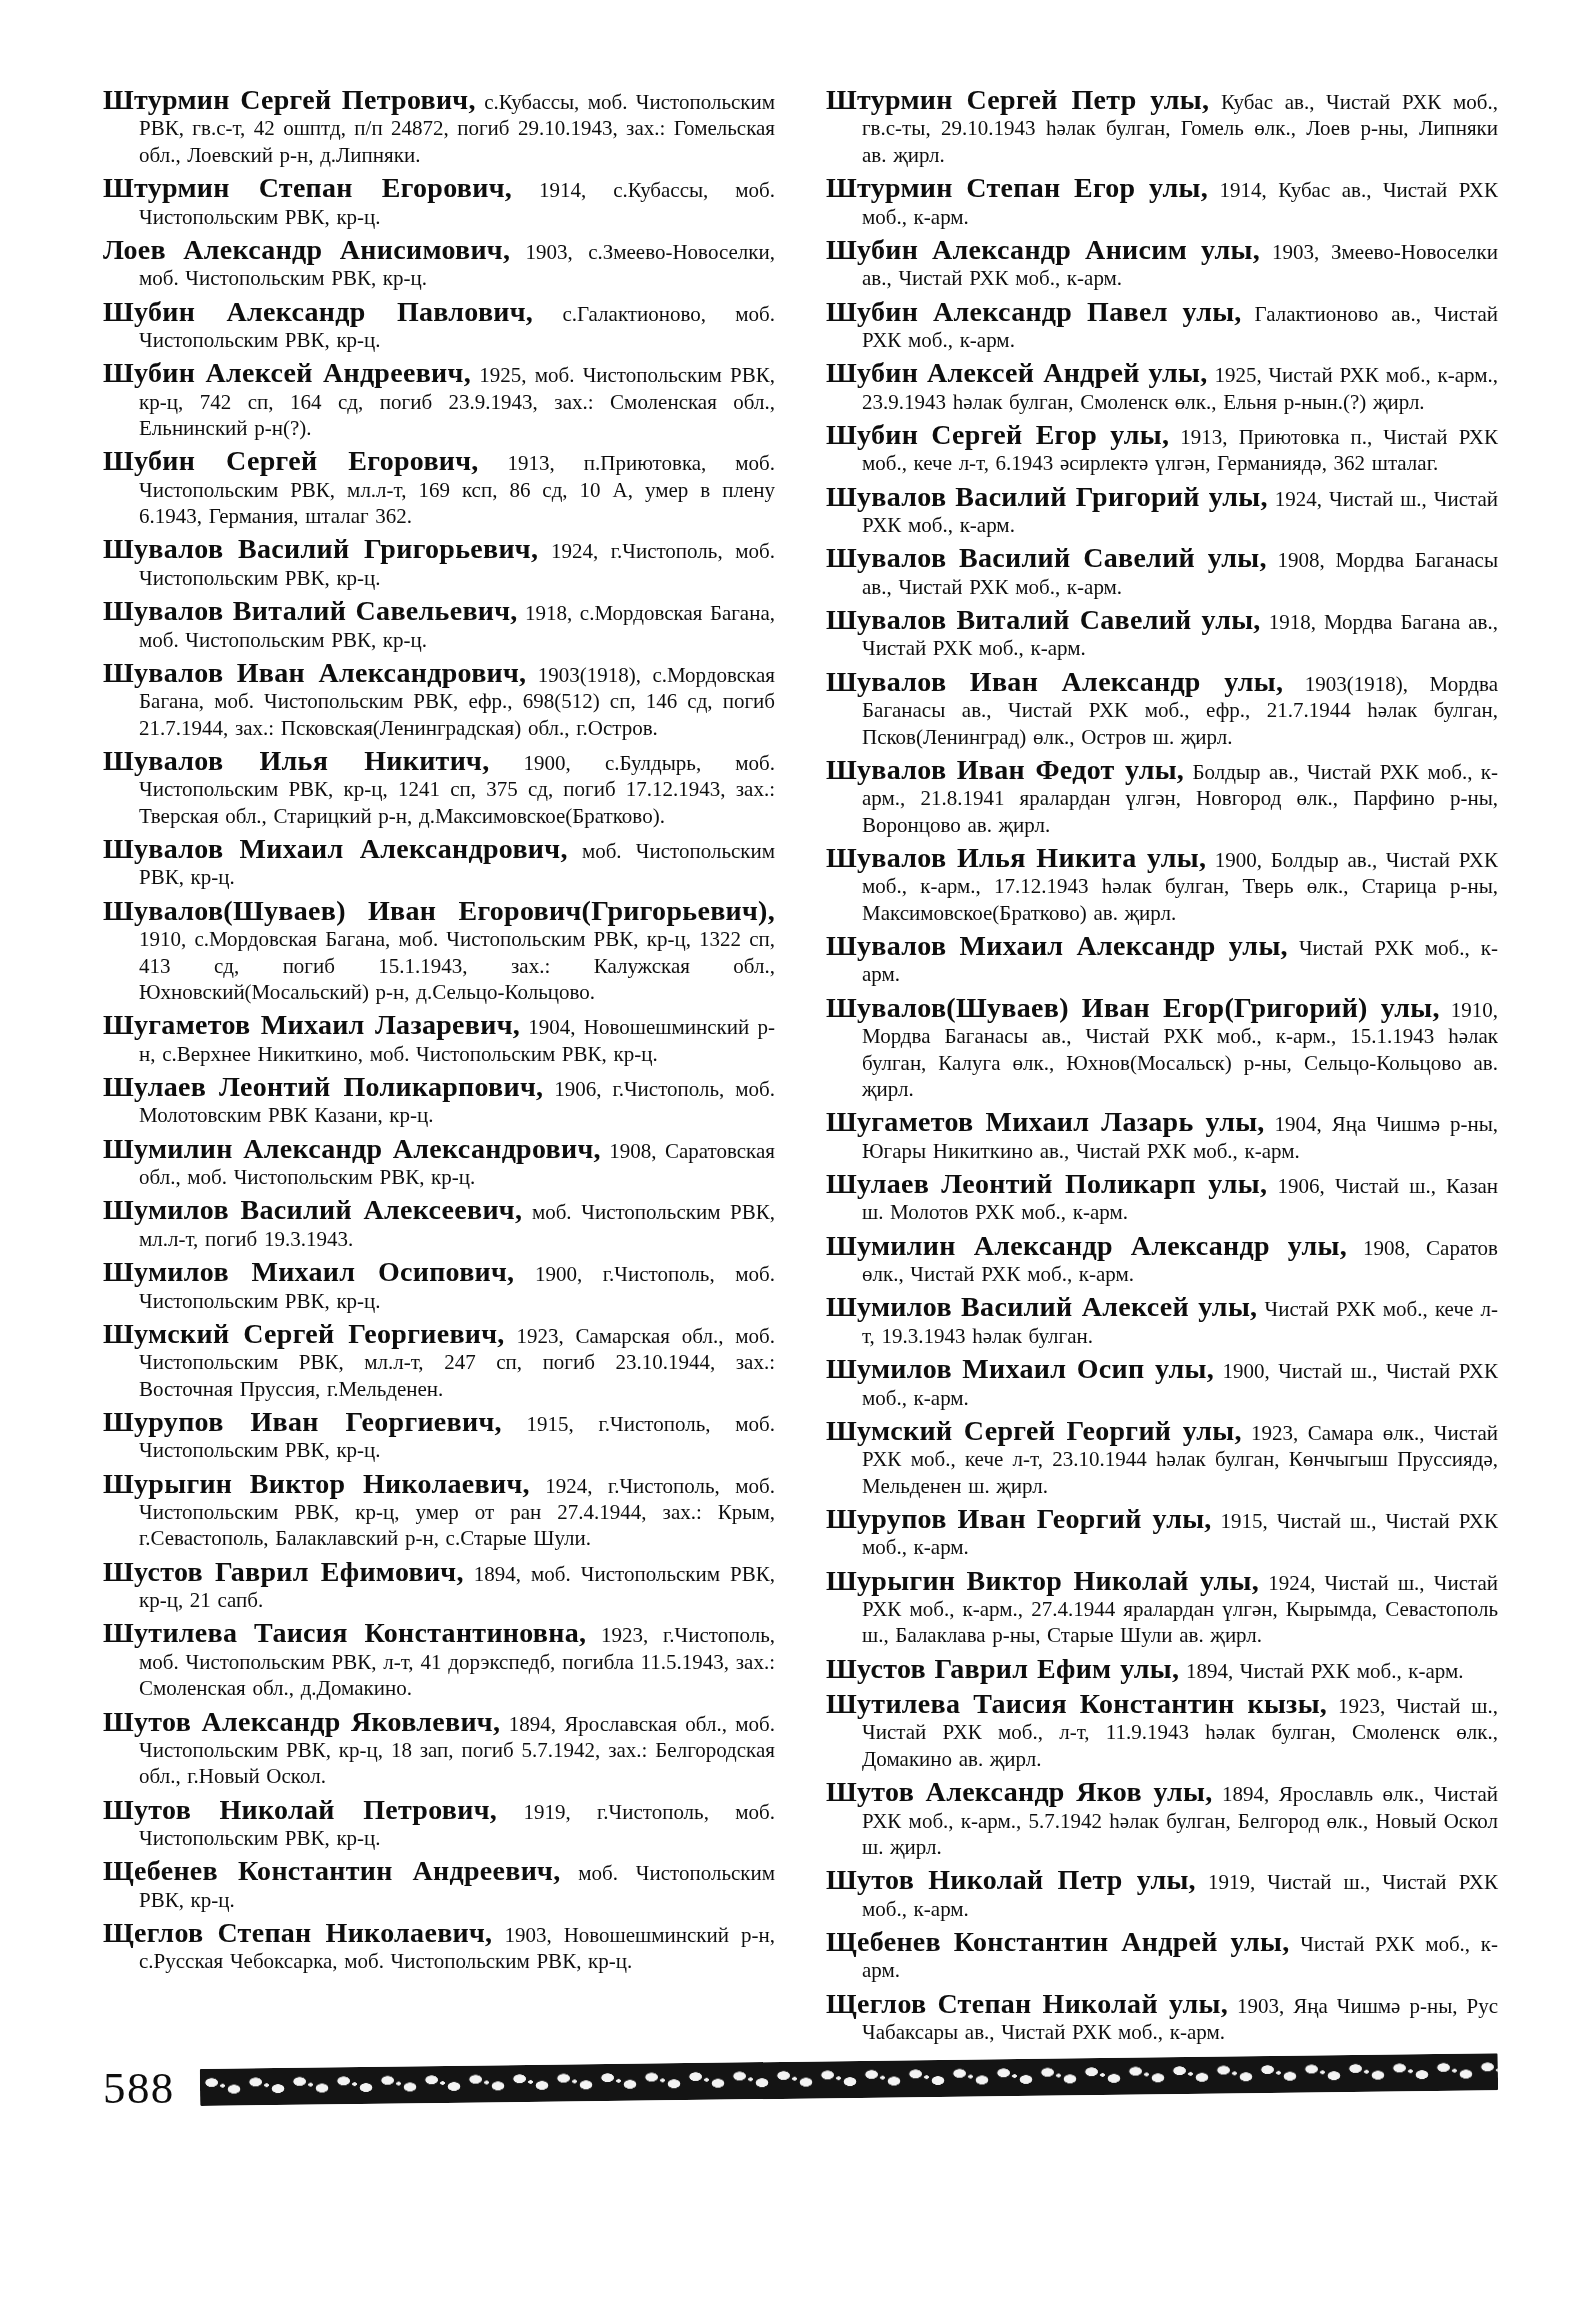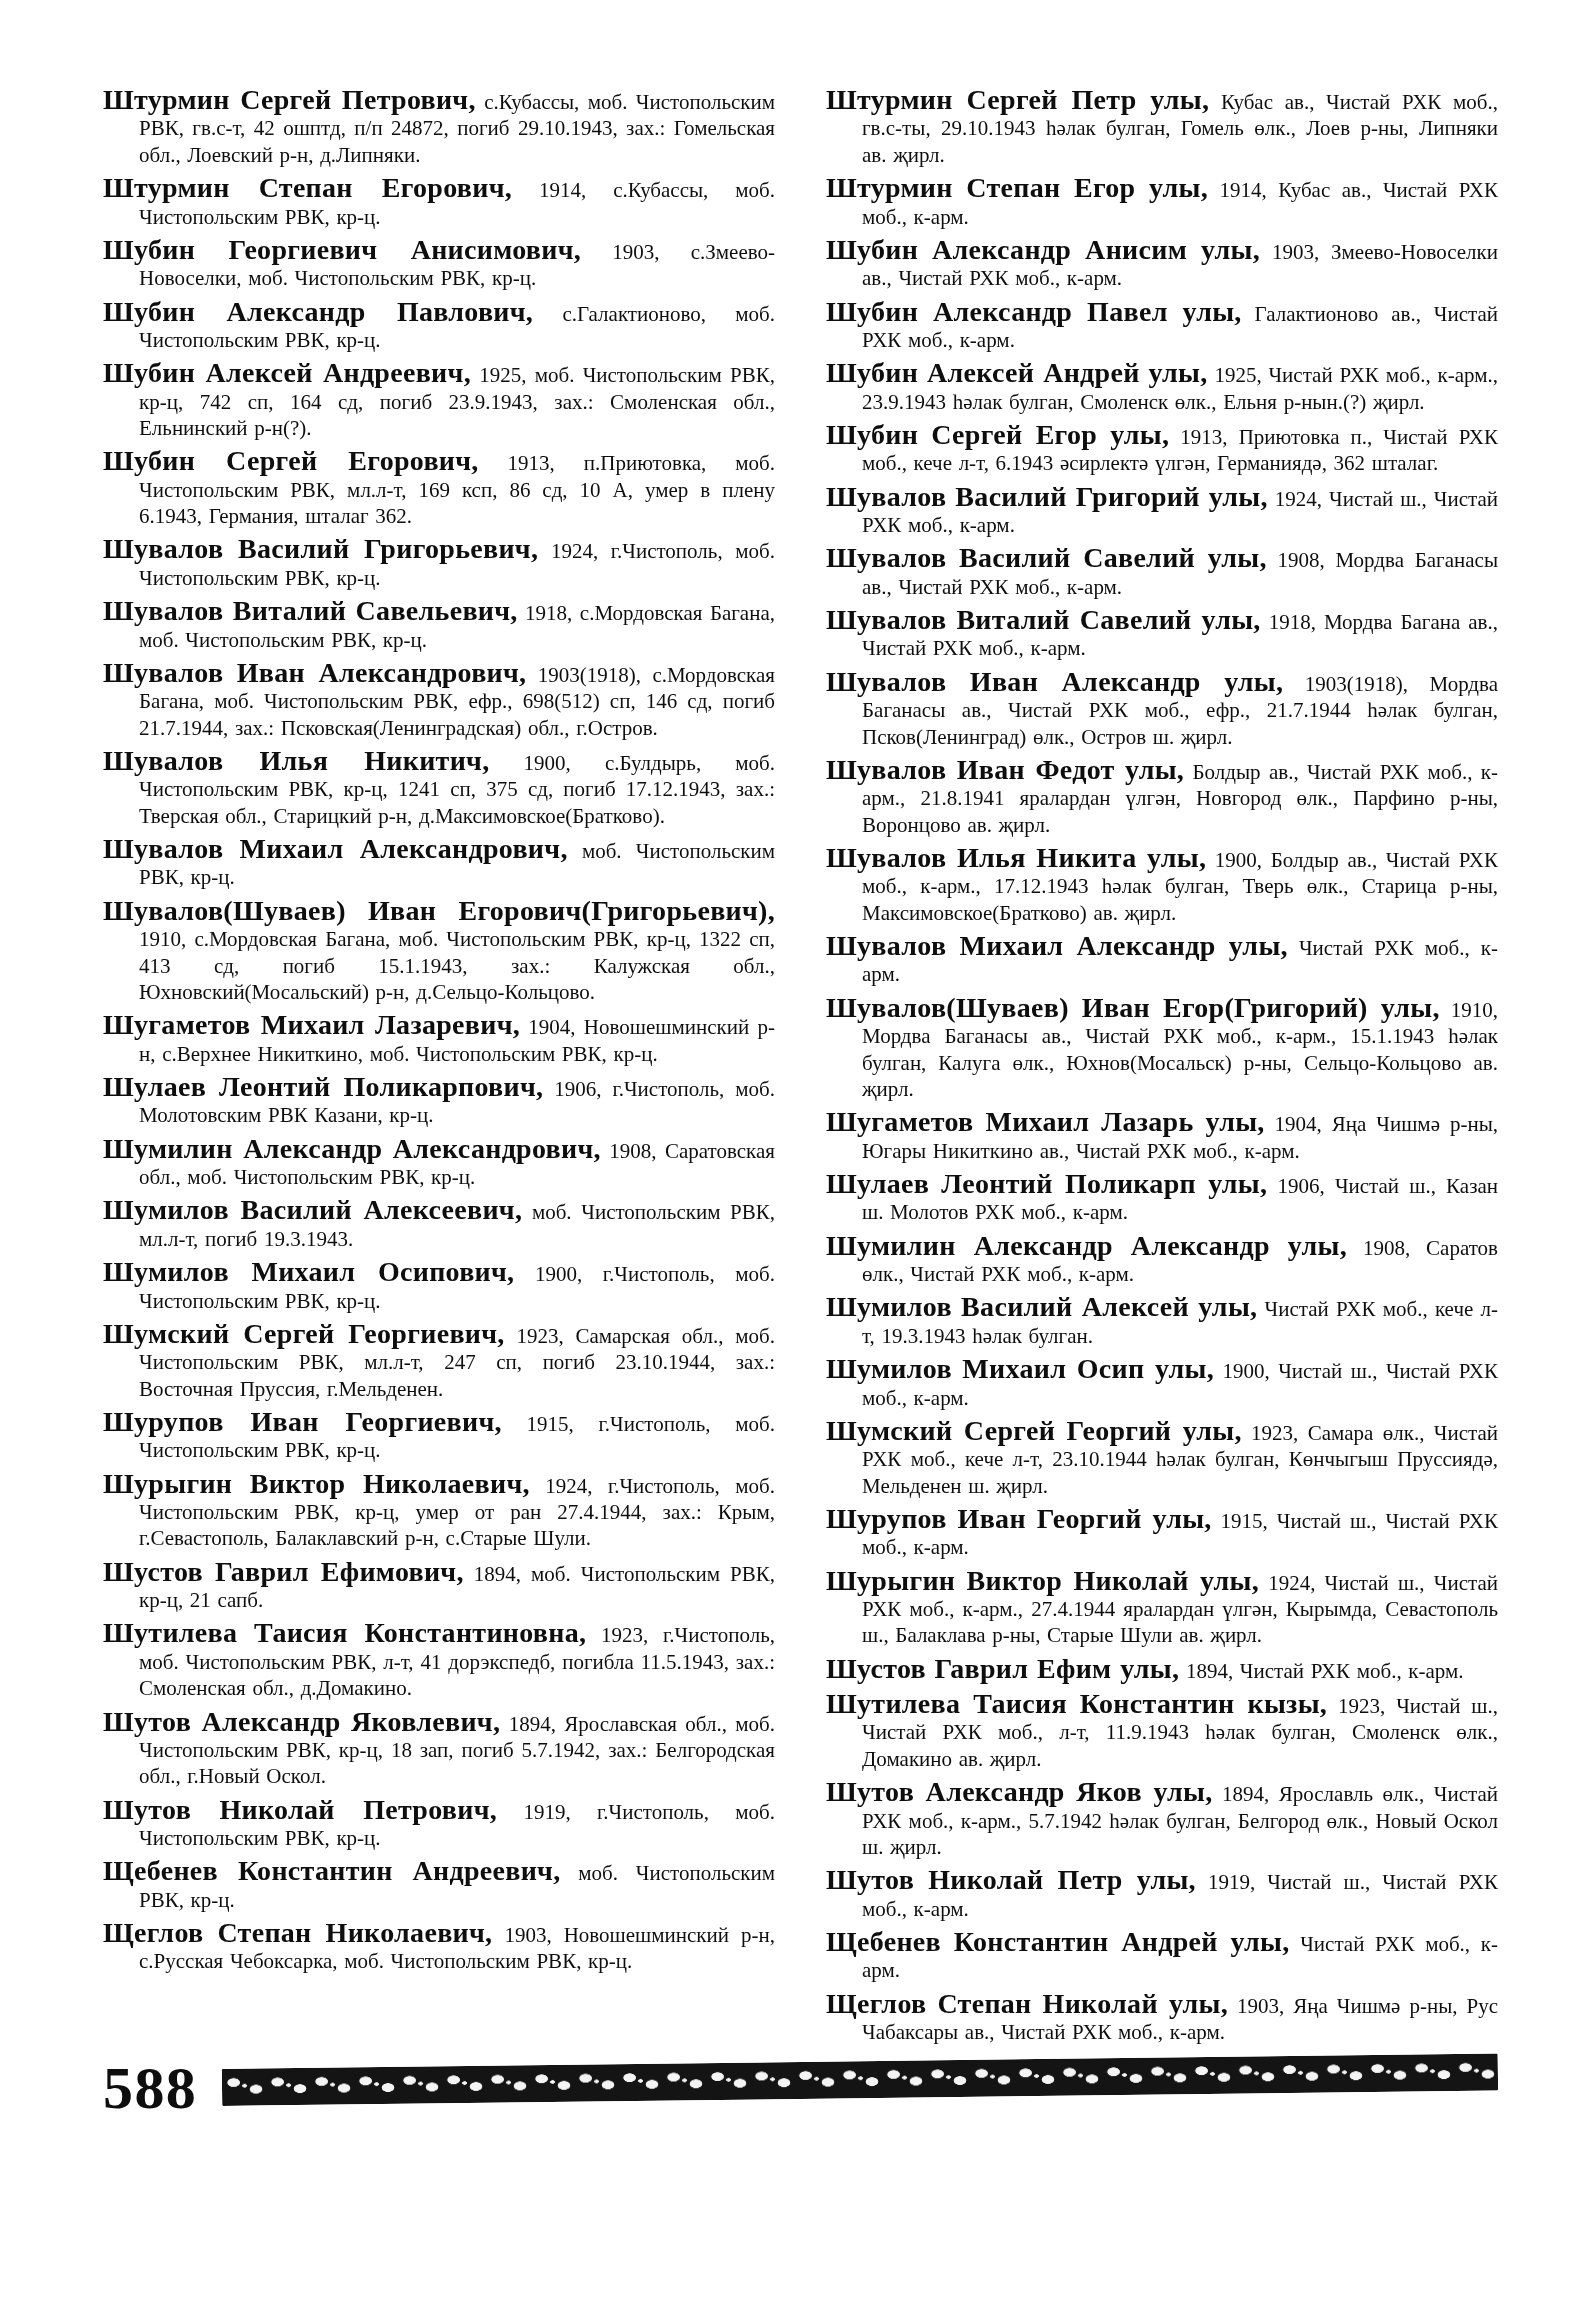--- a/index.html
+++ b/index.html
@@ -44,22 +44,22 @@
     font-size:21px;
   }
   .footer{
     position:absolute;
     left:103px;top:2061px;
     width:1395px;
     display:flex;
     align-items:flex-start;
   }
   .page-number{
-    font-size:60px;
-    font-weight:700;
+    font-size:45px;
+    font-weight:400;
     line-height:55px;
     letter-spacing:1.4px;
     flex:0 0 auto;
     text-align:center;
   }
   .ornament-band{
     flex:1 1 auto;
     height:37px;
     margin-left:25px;
     margin-top:8.2px;
@@ -77,21 +77,21 @@
 </style>
 </head>
 <body>
 
 <div class="page">
 
   <div class="columns">
     <div class="col">
         <p class="entry"><span class="head">Штурмин Сергей Петрович,</span><span class="rest"> с.Кубассы, моб. Чистопольским РВК, гв.с-т, 42 ошптд, п/п 24872, погиб 29.10.1943, зах.: Гомельская обл., Лоевский р-н, д.Липняки.</span></p>
         <p class="entry"><span class="head">Штурмин Степан Егорович,</span><span class="rest"> 1914, с.Кубассы, моб. Чистопольским РВК, кр-ц.</span></p>
-        <p class="entry"><span class="head">Шубин Георгиевич Анисимович,</span><span class="rest"> 1903, с.Змеево-Новоселки, моб. Чистопольским РВК, кр-ц.</span></p>
+        <p class="entry"><span class="head">Лоев Александр Анисимович,</span><span class="rest"> 1903, с.Змеево-Новоселки, моб. Чистопольским РВК, кр-ц.</span></p>
         <p class="entry"><span class="head">Шубин Александр Павлович,</span><span class="rest"> с.Галактионово, моб. Чистопольским РВК, кр-ц.</span></p>
         <p class="entry"><span class="head">Шубин Алексей Андреевич,</span><span class="rest"> 1925, моб. Чистопольским РВК, кр-ц, 742 сп, 164 сд, погиб 23.9.1943, зах.: Смоленская обл., Ельнинский р-н(?).</span></p>
         <p class="entry"><span class="head">Шубин Сергей Егорович,</span><span class="rest"> 1913, п.Приютовка, моб. Чистопольским РВК, мл.л-т, 169 ксп, 86 сд, 10 А, умер в плену 6.1943, Германия, шталаг 362.</span></p>
         <p class="entry"><span class="head">Шувалов Василий Григорьевич,</span><span class="rest"> 1924, г.Чистополь, моб. Чистопольским РВК, кр-ц.</span></p>
         <p class="entry"><span class="head">Шувалов Виталий Савельевич,</span><span class="rest"> 1918, с.Мордовская Багана, моб. Чистопольским РВК, кр-ц.</span></p>
         <p class="entry"><span class="head">Шувалов Иван Александрович,</span><span class="rest"> 1903(1918), с.Мордовская Багана, моб. Чистопольским РВК, ефр., 698(512) сп, 146 сд, погиб 21.7.1944, зах.: Псковская(Ленинградская) обл., г.Остров.</span></p>
         <p class="entry"><span class="head">Шувалов Илья Никитич,</span><span class="rest"> 1900, с.Булдырь, моб. Чистопольским РВК, кр-ц, 1241 сп, 375 сд, погиб 17.12.1943, зах.: Тверская обл., Старицкий р-н, д.Максимовское(Братково).</span></p>
         <p class="entry"><span class="head">Шувалов Михаил Александрович,</span><span class="rest"> моб. Чистопольским РВК, кр-ц.</span></p>
         <p class="entry"><span class="head">Шувалов(Шуваев) Иван Егорович(Григорьевич),</span><span class="rest"> 1910, с.Мордовская Багана, моб. Чистопольским РВК, кр-ц, 1322 сп, 413 сд, погиб 15.1.1943, зах.: Калужская обл., Юхновский(Мосальский) р-н, д.Сельцо-Кольцово.</span></p>
         <p class="entry"><span class="head">Шугаметов Михаил Лазаревич,</span><span class="rest"> 1904, Новошешминский р-н, с.Верхнее Никиткино, моб. Чистопольским РВК, кр-ц.</span></p>

